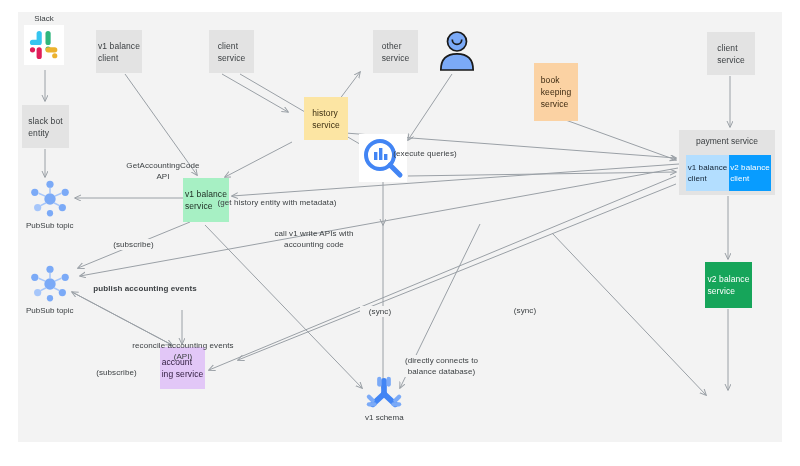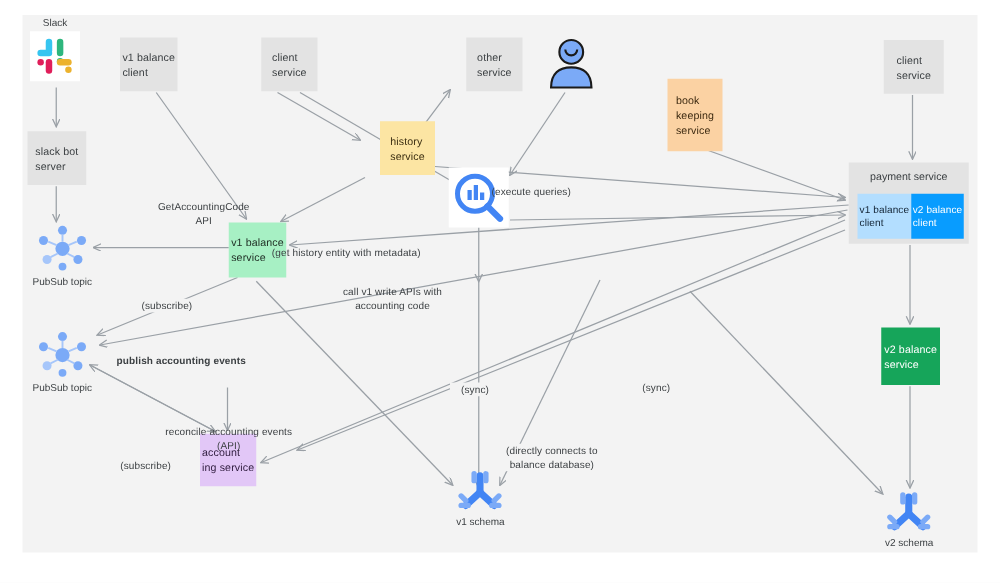--- a/index.html
+++ b/index.html
@@ -108,21 +108,21 @@
           <rect x="8" y="30" width="7" height="7" rx="3.5" fill="#E01E5A"></rect>
           <rect x="17" y="30" width="7" height="16" rx="3.5" fill="#E01E5A"></rect>
           <rect x="29" y="30" width="16" height="7" rx="3.5" fill="#ECB22E"></rect>
           <rect x="38" y="38" width="7" height="7" rx="3.5" fill="#ECB22E"></rect>
         </g>
       </svg>
     </div>
   </div>
 
   <div class="node gray" style="left:22px;top:105px;width:47px;height:43px;white-space:pre-line;">slack bot
-server</div>
+entity</div>
 
   <div class="icon-node" style="left:26px;top:180px;">
     <div style="width:42px;height:38px;">
       <svg viewBox="0 0 44 40" width="42" height="38">
         <circle cx="22" cy="20" r="6" fill="#7BAAF7"></circle>
         <circle cx="22" cy="4.5" r="3.8" fill="#7BAAF7"></circle>
         <circle cx="6" cy="13" r="3.8" fill="#7BAAF7"></circle>
         <circle cx="38" cy="13" r="3.8" fill="#7BAAF7"></circle>
         <circle cx="9" cy="29" r="3.8" fill="#A6C6FA"></circle>
         <circle cx="35" cy="29" r="3.8" fill="#7BAAF7"></circle>
@@ -229,36 +229,20 @@
         <path d="M25,3 L25,9" stroke="#7BAAF7" stroke-width="4.5" stroke-linecap="round"></path>
         <path d="M4,22 L8,26" stroke="#7BAAF7" stroke-width="4.5" stroke-linecap="round"></path>
         <path d="M36,22 L32,26" stroke="#7BAAF7" stroke-width="4.5" stroke-linecap="round"></path>
         <path d="M4,30 L10,30" stroke="#7BAAF7" stroke-width="4.5" stroke-linecap="round"></path>
         <path d="M36,30 L30,30" stroke="#7BAAF7" stroke-width="4.5" stroke-linecap="round"></path>
       </svg>
     </div>
     <div class="icon-cap">v1 schema</div>
   </div>
 
-  <div class="icon-node" style="left:708px;top:393px;">
-    <div style="width:38px;height:34px;">
-      <svg viewBox="0 0 40 36" width="38" height="34">
-        <path d="M20,5 L20,19" stroke="#4285F4" stroke-width="6" stroke-linecap="round"></path>
-        <path d="M20,19 L8,30" stroke="#4285F4" stroke-width="6" stroke-linecap="round"></path>
-        <path d="M20,19 L32,30" stroke="#4285F4" stroke-width="6" stroke-linecap="round"></path>
-        <path d="M15,3 L15,9" stroke="#7BAAF7" stroke-width="4.5" stroke-linecap="round"></path>
-        <path d="M25,3 L25,9" stroke="#7BAAF7" stroke-width="4.5" stroke-linecap="round"></path>
-        <path d="M4,22 L8,26" stroke="#7BAAF7" stroke-width="4.5" stroke-linecap="round"></path>
-        <path d="M36,22 L32,26" stroke="#7BAAF7" stroke-width="4.5" stroke-linecap="round"></path>
-        <path d="M4,30 L10,30" stroke="#7BAAF7" stroke-width="4.5" stroke-linecap="round"></path>
-        <path d="M36,30 L30,30" stroke="#7BAAF7" stroke-width="4.5" stroke-linecap="round"></path>
-      </svg>
-    </div>
-    <div class="icon-cap">v2 schema</div>
-  </div>
 
   <div class="edge-label" style="left:197px;top:153px;width:160px;">(get history entity with metadata)</div>
   <div class="edge-label" style="left:118px;top:116px;width:90px;">GetAccountingCode
 API</div>
   <div class="edge-label" style="left:262px;top:184px;width:104px;">call v1 write APIs with
 accounting code</div>
   <div class="edge-label" style="left:385px;top:104px;width:80px;">(execute queries)</div>
   <div class="edge-label" style="left:106px;top:195px;width:55px;background:#f3f3f3;">(subscribe)</div>
   <div class="edge-label" style="left:80px;top:239px;width:130px;font-weight:bold;">publish accounting events</div>
   <div class="edge-label" style="left:118px;top:296px;width:130px;">reconcile accounting events

